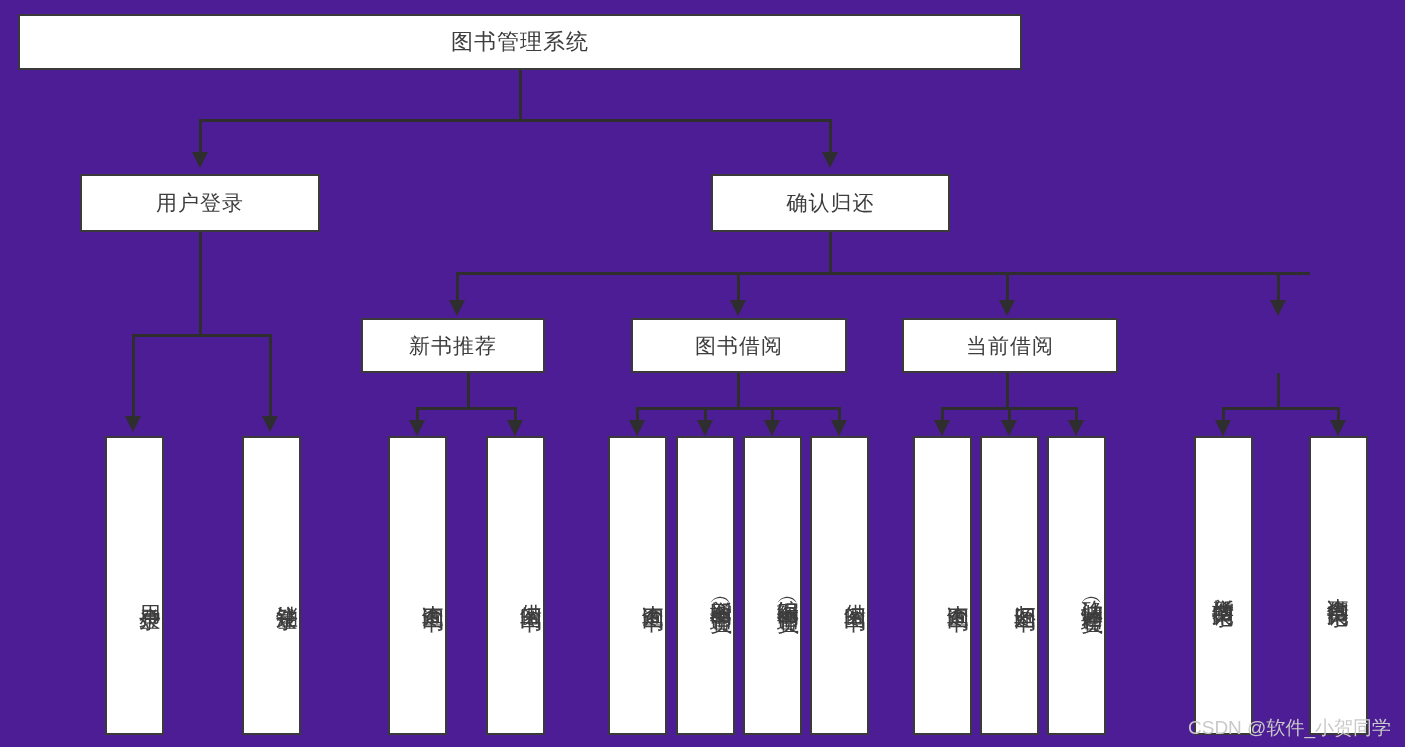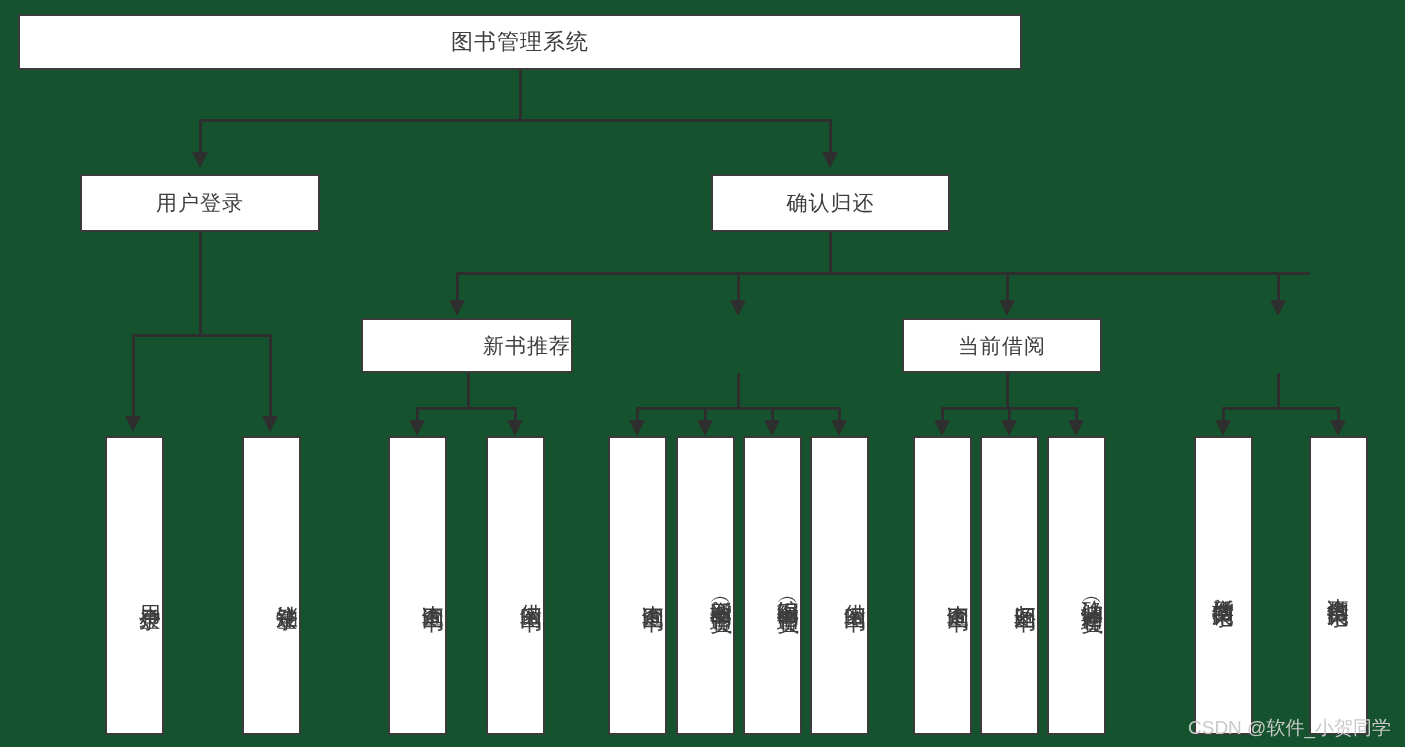--- a/index.html
+++ b/index.html
@@ -4,21 +4,21 @@
 <style>
   html, body {
     margin: 0;
     padding: 0;
     background: #ffffff;
   }
   #canvas {
     position: relative;
     width: 1405px;
     height: 747px;
-    background: #14532d;
+    background: #4c1d95;
     overflow: hidden;
     font-family: "Liberation Sans", "DejaVu Sans", sans-serif;
   }
   .node {
     position: absolute;
     box-sizing: border-box;
     border: 2px solid #3a3a3a;
     background: #ffffff;
     display: flex;
     align-items: center;
@@ -108,26 +108,29 @@
   <div class="edge hline" style="left:456px; top:272px; width:854px; height:3px;"></div>
   <div class="edge vline" style="left:456px; top:272px; width:3px; height:30px;"></div>
   <div class="arrow" style="left:449px; top:300px;"></div>
   <div class="edge vline" style="left:737px; top:272px; width:3px; height:30px;"></div>
   <div class="arrow" style="left:730px; top:300px;"></div>
   <div class="edge vline" style="left:1006px; top:272px; width:3px; height:30px;"></div>
   <div class="arrow" style="left:999px; top:300px;"></div>
   <div class="edge vline" style="left:1277px; top:272px; width:3px; height:30px;"></div>
   <div class="arrow" style="left:1270px; top:300px;"></div>
 
-  <div class="node h" style="left:361px; top:318px; width:212px; height:55px;justify-content:flex-end;">
+  <div class="node h" style="left:361px; top:318px; width:184px; height:55px;">
     <span>新书推荐</span>
   </div>
 
-
-  <div class="node h" style="left:902px; top:318px; width:200px; height:55px;">
+  <div class="node h" style="left:631px; top:318px; width:216px; height:55px;">
+    <span>图书借阅</span>
+  </div>
+
+  <div class="node h" style="left:902px; top:318px; width:216px; height:55px;">
     <span>当前借阅</span>
   </div>
 
 
   <div class="edge vline" style="left:467px; top:373px; width:3px; height:36px;"></div>
   <div class="edge hline" style="left:416px; top:407px; width:101px; height:3px;"></div>
   <div class="edge vline" style="left:416px; top:407px; width:3px; height:15px;"></div>
   <div class="arrow" style="left:409px; top:420px;"></div>
   <div class="edge vline" style="left:514px; top:407px; width:3px; height:15px;"></div>
   <div class="arrow" style="left:507px; top:420px;"></div>

